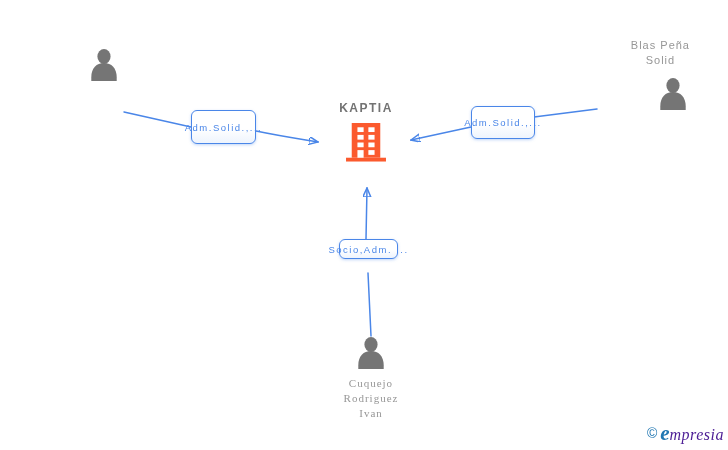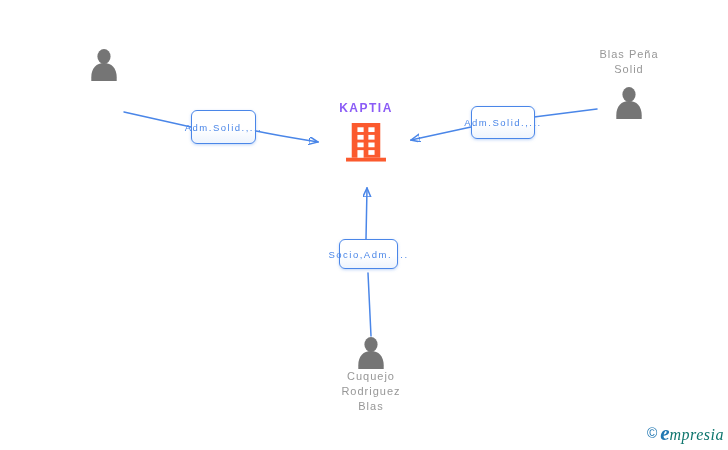--- a/index.html
+++ b/index.html
@@ -14,21 +14,21 @@
   }
   .edges { position: absolute; left: 0; top: 0; }
   .edges path { stroke: #4a86e8; stroke-width: 1.5; fill: none; stroke-linecap: round; }
 
   .node { position: absolute; display: flex; flex-direction: column; align-items: center; cursor: pointer; }
   .person-name div, .person-name { 
     font-size: 11px; line-height: 15px; color: #979797; letter-spacing: 1px;
     text-align: center; white-space: nowrap;
   }
   .company-title div {
-    font-size: 12px; font-weight: bold; line-height: 15px; color: #8b5cf6;
+    font-size: 12px; font-weight: bold; line-height: 15px; color: #737373;
     letter-spacing: 1.5px; text-align: left; white-space: nowrap;
   }
   .icon-wrap { line-height: 0; }
 
   .edge-label {
     position: absolute;
     background: linear-gradient(180deg, #ffffff 55%, #eef4fd 100%);
     border: 1.5px solid #4a86e8;
     border-radius: 6px;
     box-shadow: 0 1px 3px rgba(74,134,232,0.35);
@@ -44,21 +44,21 @@
     position: absolute; right: 4px; bottom: 4px;
     white-space: nowrap; cursor: pointer; line-height: 22px;
   }
   .brand .copy { color: #2077b2; font-size: 14px; vertical-align: 2px; }
   .brand .e {
     font-family: "Liberation Serif", serif; font-style: italic; font-weight: bold;
     color: #2077b2; font-size: 21px; margin-left: 3px;
   }
   .brand .rest {
     font-family: "Liberation Serif", serif; font-style: italic;
-    color: #0f766e; font-size: 16px; letter-spacing: 0.5px;
+    color: #4c1d95; font-size: 16px; letter-spacing: 0.5px;
   }
 </style>
 </head>
 <body>
 
 <div class="canvas">
 
   <svg class="edges" width="728" height="450" viewBox="0 0 728 450">
     <defs>
       <marker id="arr" markerUnits="userSpaceOnUse" markerWidth="10" markerHeight="9" refX="9" refY="4" orient="auto">
@@ -75,44 +75,44 @@
 
   <div class="node" style="left:43px; top:40px; width:122px;">
     <div class="icon-wrap" style="margin-top:9px;">
       <svg width="34" height="32" viewBox="0 0 36 34">
         <ellipse cx="18" cy="8" rx="7" ry="8" fill="#757575"></ellipse>
         <path d="M18,15 C10,15 4.5,20.5 4.5,30 L4.5,34 L31.5,34 L31.5,30 C31.5,20.5 26,15 18,15 Z" fill="#757575"></path>
       </svg>
     </div>
   </div>
 
-  <div class="node" style="left:568px; top:47px; width:122px;">
+  <div class="node" style="left:568px; top:38px; width:122px;align-items:flex-end;">
     <div class="person-name">
       <div>Blas Peña</div>
       <div>Solid</div>
     </div>
     <div class="icon-wrap" style="margin-top:10px;">
       <svg width="34" height="32" viewBox="0 0 36 34">
         <ellipse cx="18" cy="8" rx="7" ry="8" fill="#757575"></ellipse>
         <path d="M18,15 C10,15 4.5,20.5 4.5,30 L4.5,34 L31.5,34 L31.5,30 C31.5,20.5 26,15 18,15 Z" fill="#757575"></path>
       </svg>
     </div>
   </div>
 
   <div class="node" style="left:310px; top:337px; width:122px;">
     <div class="icon-wrap">
       <svg width="34" height="32" viewBox="0 0 36 34">
         <ellipse cx="18" cy="8" rx="7" ry="8" fill="#757575"></ellipse>
         <path d="M18,15 C10,15 4.5,20.5 4.5,30 L4.5,34 L31.5,34 L31.5,30 C31.5,20.5 26,15 18,15 Z" fill="#757575"></path>
       </svg>
     </div>
-    <div class="person-name" style="">
+    <div class="person-name" style="margin-top:7px;font-family:Liberation Serif, serif;">
       <div>Cuquejo</div>
       <div>Rodriguez</div>
-      <div>Blas</div>
+      <div>Ivan</div>
     </div>
   </div>
 
   <div class="node" style="left:305px; top:101px; width:122px;">
     <div class="company-title">
       <div>KAPTIA</div>
     </div>
     <div class="icon-wrap" style="margin-top:7px;">
       <svg width="42" height="39" viewBox="0 0 44 41">
         <rect x="1" y="36.5" width="42" height="4" fill="#fb5a2e"></rect>
@@ -132,21 +132,21 @@
   <div class="edge-label" style="left:191px; top:110px; width:65px; height:34px;">
     <div>Adm.</div>
     <div>Solid.,...</div>
   </div>
 
   <div class="edge-label" style="left:471px; top:106px; width:64px; height:33px;">
     <div>Adm.</div>
     <div>Solid.,...</div>
   </div>
 
-  <div class="edge-label" style="left:339px; top:239px; width:59px; height:30px;">
+  <div class="edge-label" style="left:339px; top:239px; width:59px; height:20px;">
     <div>Socio,</div>
     <div>Adm. ...</div>
   </div>
 
   <div class="brand">
     <span class="copy">©</span><span class="e">e</span><span class="rest">mpresia</span>
   </div>
 
 </div>
 

